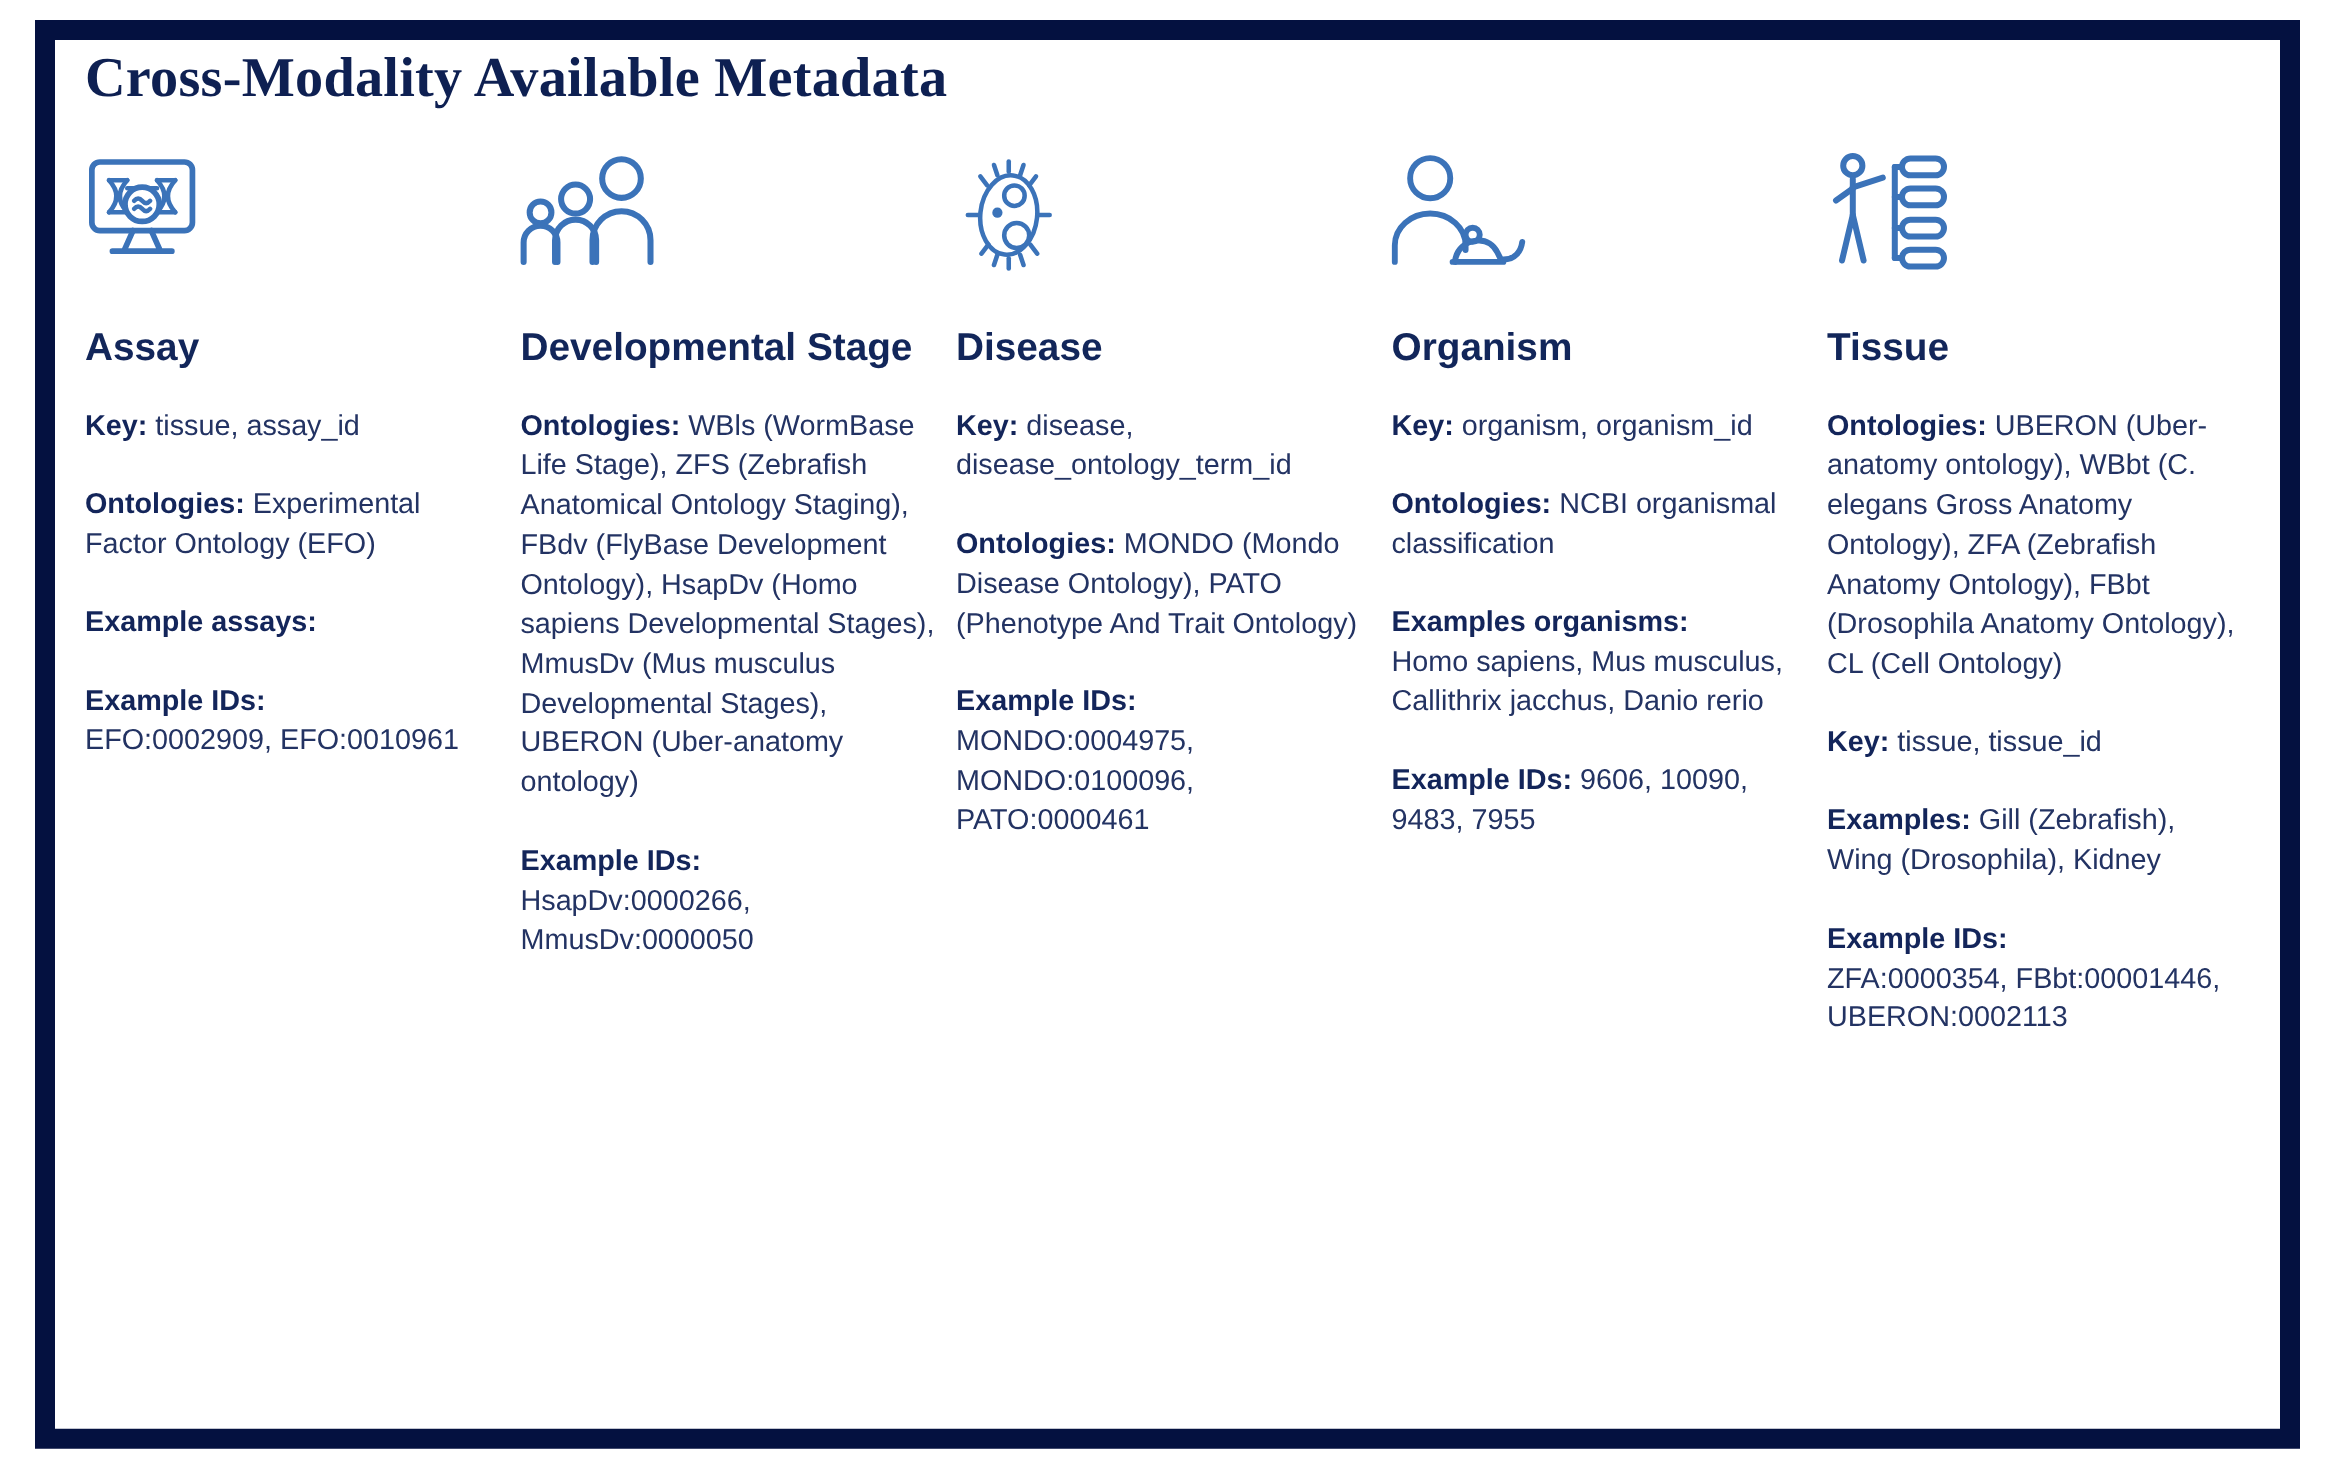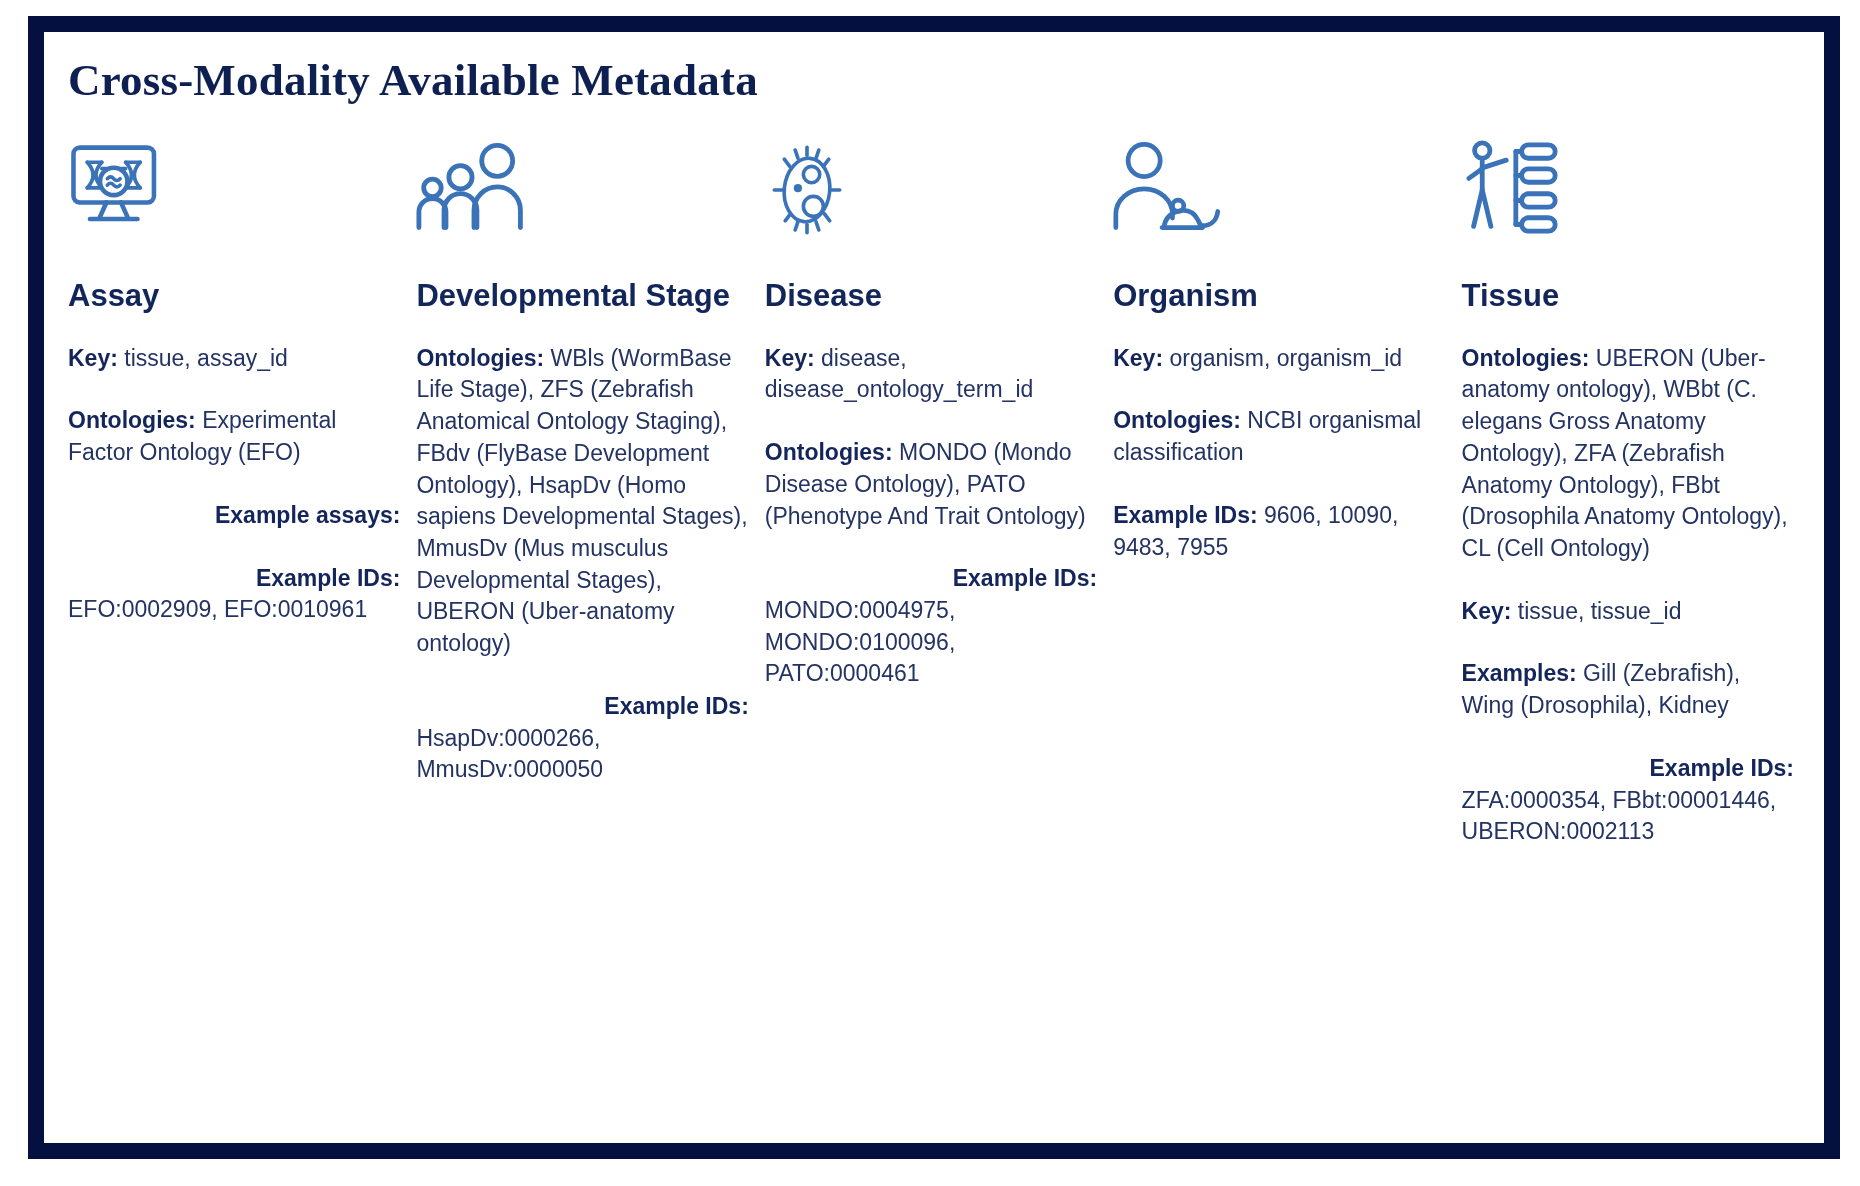--- a/index.html
+++ b/index.html
@@ -10,21 +10,21 @@
     font-family: "Liberation Sans", sans-serif;
     position: relative;
   }
   .frame {
     position: absolute;
     left: 28px; top: 16px;
     width: 1812px; height: 1143px;
     border: 16px solid #041140;
     background: #ffffff;
   }
-  .inner { padding: 22px 30px 0 24px; }
+  .inner { padding: 4px 30px 0 24px; }
   .page-title {
     font-family: "Liberation Serif", serif;
     font-weight: 700;
     font-size: 45px;
     color: #0e2052;
     margin: 0 0 34px 0;
     letter-spacing: 0.2px;
   }
   .grid {
     display: grid;
@@ -45,21 +45,21 @@
     color: #12265a;
     line-height: 1.18;
     margin: 0 0 28px 0;
   }
   .sec {
     font-size: 23px;
     color: #233363;
     line-height: 1.38;
     margin: 0 0 31px 0;
   }
-  .sec strong { color: #13255a; font-weight: 700; text-align: right; }
+  .sec strong { color: #13255a; font-weight: 700; }
   strong.blk { display: block; }
   .ic { stroke: #3b73b9; fill: none; stroke-width: 5; stroke-linecap: round; stroke-linejoin: round; }
   .ic-thin { stroke-width: 4; }
   .ic-fill { fill: #3b73b9; stroke: none; }
   .ic-bg { fill: #ffffff; }
 </style>
 </head>
 <body>
 
 <div class="frame">
@@ -150,20 +150,21 @@
               <path d="M54 92 c1 -11 9 -17 18 -18 c9 -1 15 4 18 10 l3 6"></path>
               <path d="M52 92 h43"></path>
               <circle cx="69" cy="69" r="6"></circle>
               <path d="M95 90 c10 0 15 -7 16 -15"></path>
             </g>
           </svg>
         </div>
         <h2 class="col-title">Organism</h2>
         <p class="sec"><strong>Key:</strong> <span>organism, organism_id</span></p>
         <p class="sec"><strong>Ontologies:</strong> <span>NCBI organismal classification</span></p>
+        <p class="sec"><strong class="blk">Examples organisms:</strong><span>Homo sapiens, Mus musculus, Callithrix jacchus, Danio rerio</span></p>
         <p class="sec"><strong>Example IDs:</strong> <span>9606, 10090, 9483, 7955</span></p>
       </section>
 
       <section class="col">
         <div class="icon-box">
           <svg width="100" height="96" viewBox="0 0 104 100">
             <g class="ic">
               <circle cx="21" cy="11" r="8"></circle>
               <path d="M21 22 V52"></path>
               <path d="M21 52 L12 90 M21 52 L30 90"></path>

